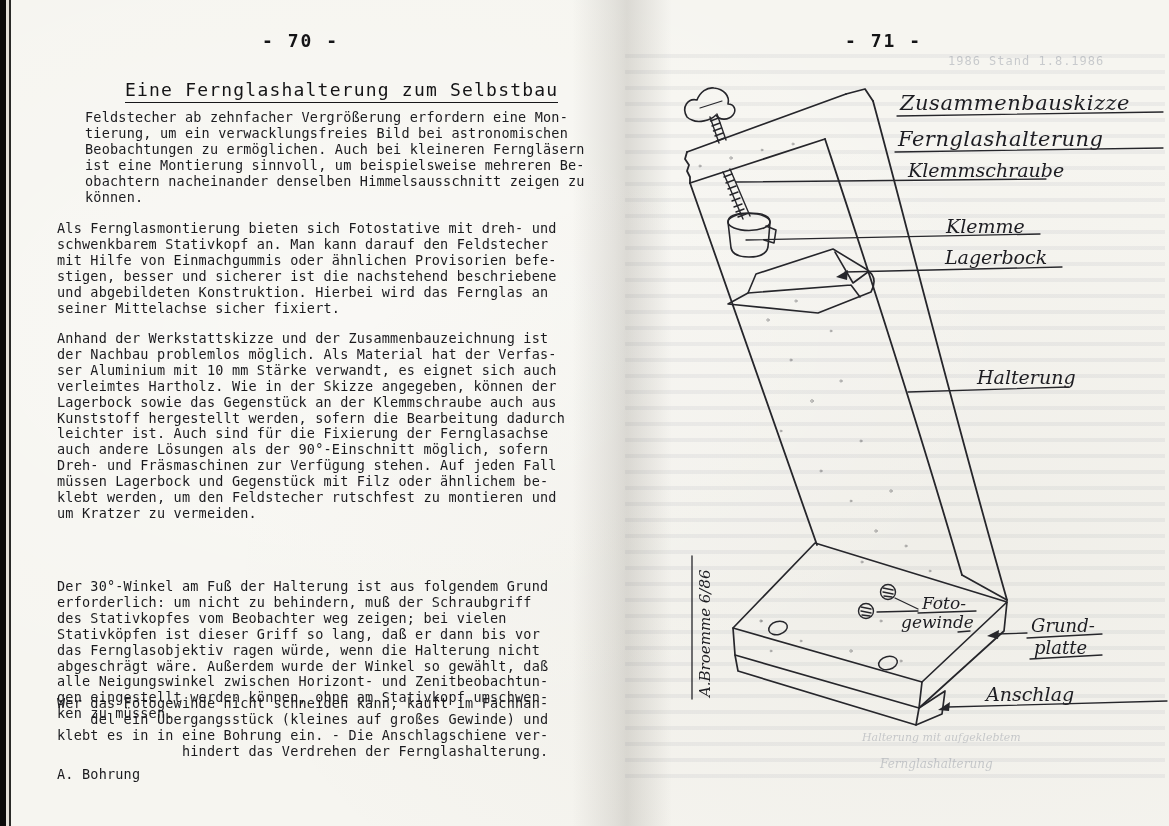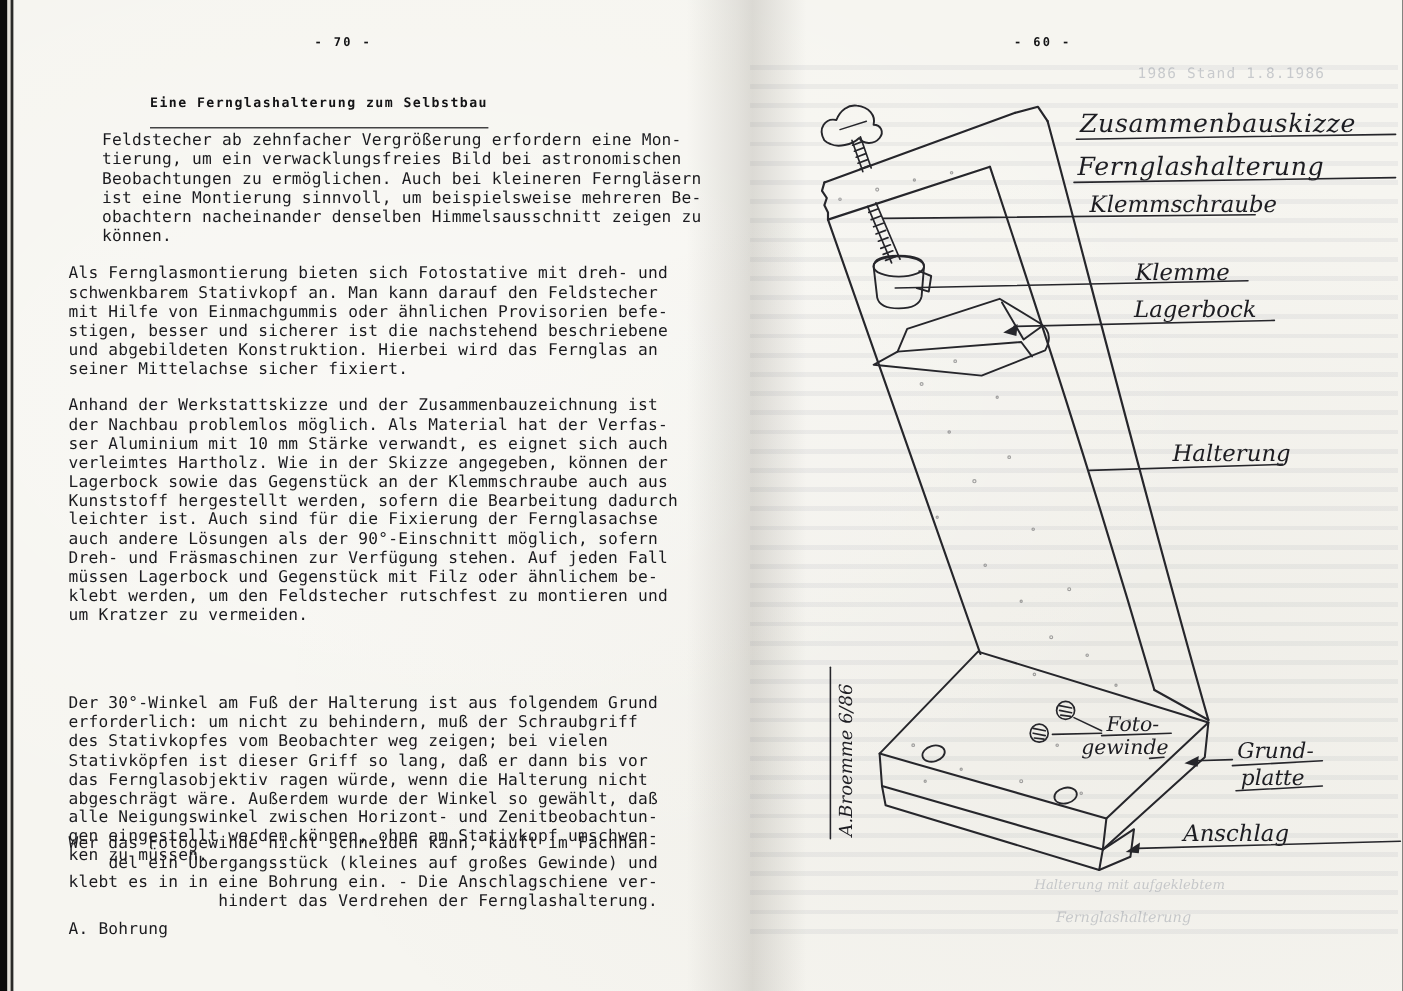--- a/index.html
+++ b/index.html
@@ -21,24 +21,24 @@
     background:repeating-linear-gradient(0deg, rgba(0,0,0,0) 0px, rgba(0,0,0,0) 10px,
                rgba(85,92,112,.065) 10px, rgba(85,92,112,.065) 14px, rgba(0,0,0,0) 14px, rgba(0,0,0,0) 16px);
     filter:blur(.5px);}
   .bleed-frag{position:absolute;color:rgba(70,80,105,.26);filter:blur(.6px);white-space:nowrap;}
   .frag-top{left:948px;top:54px;font-size:12px;letter-spacing:1px;}
   .frag-mid{left:862px;top:731px;font-size:11px;font-family:"DejaVu Serif",serif;font-style:italic;}
   .frag-bot{left:880px;top:757px;font-size:12px;font-family:"DejaVu Serif",serif;font-style:italic;}
   
   .tw{position:absolute;color:#1b1b1f;font-size:13.5px;line-height:15.9px;
       letter-spacing:.2px;white-space:pre-line;}
-  .pageno{position:absolute;top:30px;font-size:10px;font-weight:bold;letter-spacing:2px;color:#141416;}
+  .pageno{position:absolute;top:30px;font-size:18px;font-weight:bold;letter-spacing:2px;color:#141416;}
   .pn-left{left:262px;} .pn-right{left:845px;}
-  .title{position:absolute;left:125px;top:79px;font-size:11px;font-weight:bold;
-         letter-spacing:1.2px;color:#141416;border-bottom:1.6px solid #17171a;padding-bottom:14px;}
+  .title{position:absolute;left:125px;top:79px;font-size:18px;font-weight:normal;
+         letter-spacing:1.2px;color:#141416;border-bottom:1.6px solid #17171a;padding-bottom:2px;}
   .p1{left:57px;top:110px;margin-left:28px;} .p2{left:57px;top:221px;} .p3{left:57px;top:331px;}
   .p4{left:57px;top:538px;margin-top:41px;} .p5{left:57px;top:696px;text-align:right;} .sig{left:57px;top:767px;}
   
   svg.sketch{position:absolute;left:620px;top:60px;}
   svg.sketch path, svg.sketch line, svg.sketch circle, svg.sketch ellipse, svg.sketch polyline{
      stroke:#26262b;fill:none;stroke-linecap:round;stroke-linejoin:round;}
   .hand{font-family:"DejaVu Serif",serif;font-style:italic;fill:#1d1d22;}
   .speck{fill:#4a4a50;stroke:none;opacity:.4;}
   .arrow{fill:#26262b;stroke:none;}
   .paperfill{fill:#f6f5f0;}
@@ -95,21 +95,21 @@
 gen eingestellt werden können, ohne am Stativkopf umschwen-
 ken zu müssen.</div>
     <div class="tw p5">Wer das Fotogewinde nicht schneiden kann, kauft im Fachhan-
 del ein Übergangsstück (kleines auf großes Gewinde) und
 klebt es in in eine Bohrung ein. - Die Anschlagschiene ver-
 hindert das Verdrehen der Fernglashalterung.</div>
     <div class="tw sig">A. Bohrung</div>
   </div>
 
   <div>
-    <div class="pageno pn-right">- 60 -</div>
+    <div class="pageno pn-right">- 71 -</div>
 
     <svg class="sketch" width="549" height="760" viewBox="620 60 549 760">
 
       <g stroke-width="1.7">
         <path d="M733,628 L815,543 L1007,602 L922,682 Z"></path>
         <path d="M733,628 L735,655 L919,708 L922,682"></path>
         <path d="M1007,602 L1004,631 L919,708"></path>
 
         <g>
           <path d="M735,655 L738,671 L916,725 L919,708"></path>

